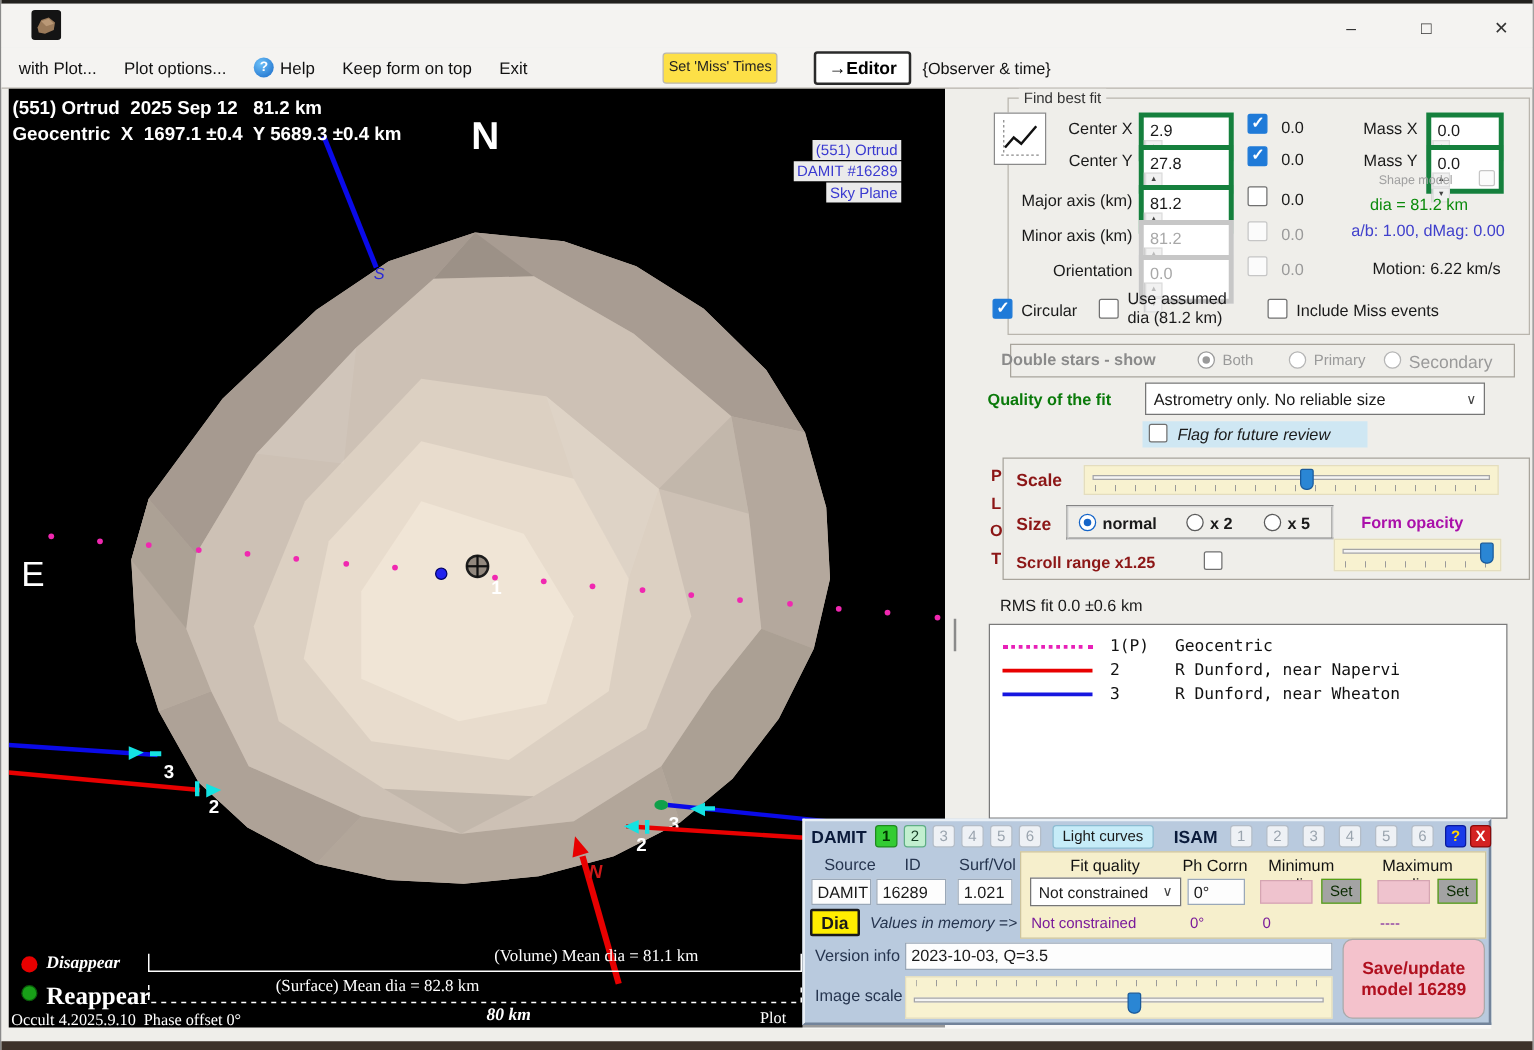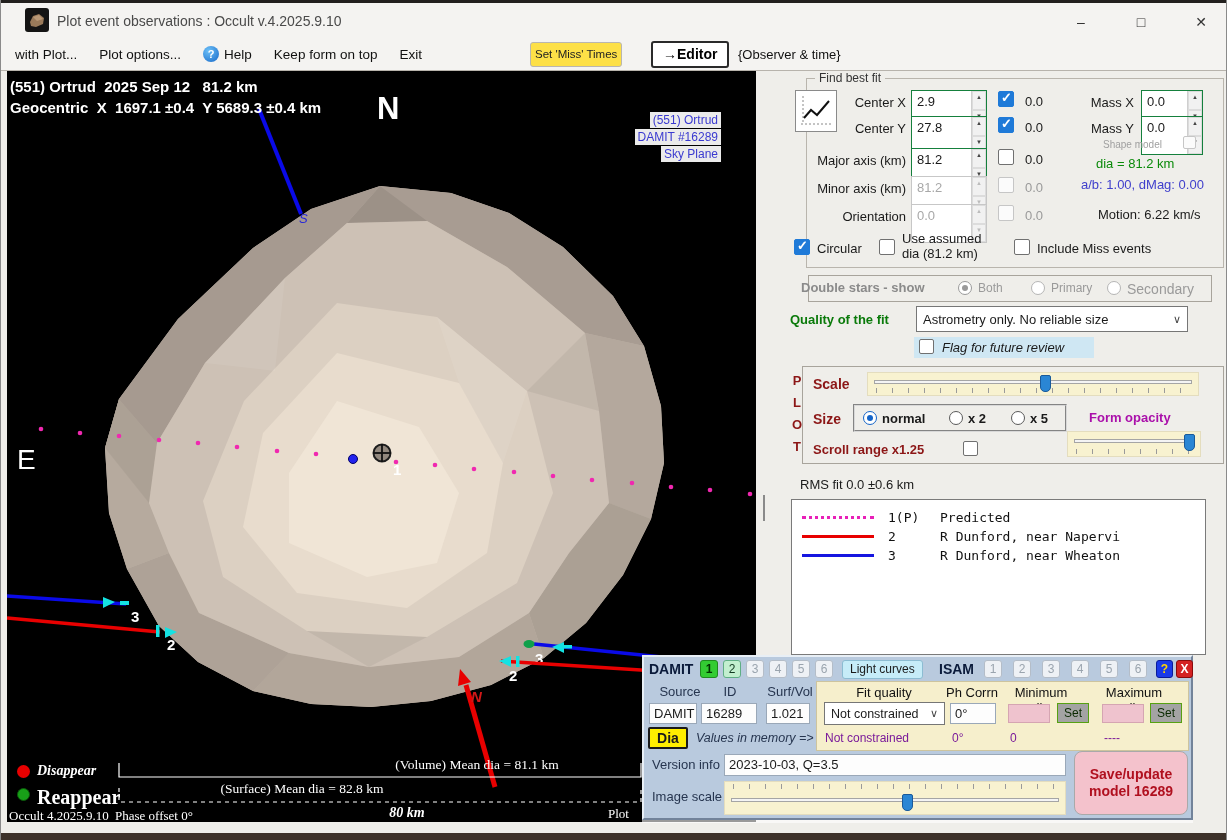--- a/index.html
+++ b/index.html
@@ -28,21 +28,21 @@
   .ptitle{position:absolute;left:3px;color:#fff;font-weight:bold;font-size:15px;white-space:pre;}
   #infobox{position:absolute;left:614px;top:41px;width:100px;display:flex;flex-direction:column;align-items:flex-end;gap:1px;}
   #infobox span{background:#ebebeb;color:#3a3ad0;font-size:12px;padding:0 3px;line-height:16px;}
   .serif{font-family:"Liberation Serif",serif;color:#fff;}
   .dot{position:absolute;width:13px;height:13px;border-radius:50%;}
   
   .grp{position:absolute;border:1px solid #b9b5ad;margin-left:18px;}
   .grp-title{position:absolute;top:-8px;left:8px;background:#efeeea;padding:0 4px;font-size:12px;color:#333;}
   .lbl{position:absolute;font-size:13px;color:#1a1a1a;white-space:nowrap;}
   .rlbl{text-align:right;}
-  .spin{position:absolute;height:39px;background:#fff;border:1px solid #15803d;display:flex;font-size:13px;}
+  .spin{position:absolute;height:39px;background:#fff;border:4px solid #15803d;display:flex;font-size:13px;flex-direction:column;}
   .spin .v{flex:1;padding:3px 0 0 5px;}
   .spin .arr{width:15px;display:flex;flex-direction:column;border-left:1px solid #cfcfcf;}
   .spin .arr span{flex:1;font-size:6px;line-height:10px;text-align:center;color:#444;background:#f1f1f1;border:1px solid #dcdcdc;}
   .spin.dis{border-color:#c7c7c7;}
   .spin.dis .v{color:#a8a8a8;}
   .spin.dis .arr span{color:#bbb;}
   .cb{position:absolute;width:16px;height:16px;border:1px solid #707070;background:#fff;border-radius:2px;}
   .cb.on{background:#1f7ad8;border-color:#1f7ad8;}
   .cb.on::after{content:"✓";position:absolute;left:2px;top:-2px;color:#fff;font-size:13px;font-weight:bold;}
   .cb.dis{border-color:#c6c6c6;background:#fbfbfb;}
@@ -98,21 +98,20 @@
 
 <div id="app">
   <div class="abs" id="topedge"></div>
 
   <div class="abs" id="titlebar">
     <svg class="abs" style="left:24px;top:5px" width="24" height="24">
       <rect x="0" y="0" width="24" height="24" rx="3" fill="#141414"></rect>
       <polygon points="5,14 8,8 14,6 19,10 18,16 11,19 6,18" fill="#9a7a5a"></polygon>
       <polygon points="8,9 14,7 18,11 12,13" fill="#b99876"></polygon>
     </svg>
-    <div class="abs" id="title-text">Plot event observations : Occult v.4.2025.9.10</div>
     <div class="abs winctl" style="left:1060px">–</div>
     <div class="abs winctl" style="left:1120px">□</div>
     <div class="abs winctl" style="left:1180px">✕</div>
   </div>
 
   <div class="abs" id="menubar">
     <div class="menu-row">
       <span>with Plot...</span>
       <span>Plot options...</span>
       <span class="helpwrap">
@@ -383,21 +382,21 @@
     <div class="thumb" style="left:88%"></div>
   </div>
   <div class="lbl darkred" style="left:812px;top:442px">Scroll range x1.25</div>
   <span class="cb" style="left:962px;top:441px;width:15px;height:15px"></span>
 
   <div class="lbl" style="left:799px;top:477px">RMS fit 0.0 ±0.6 km</div>
   <div id="legendbox">
     <div class="lrow">
       <span class="lsw sw-dot"></span>
       <span class="lnum">1(P)</span>
-      <span>Predicted</span>
+      <span>Geocentric</span>
     </div>
     <div class="lrow">
       <span class="lsw sw-red"></span>
       <span class="lnum">2</span>
       <span>R Dunford, near Napervi</span>
     </div>
     <div class="lrow">
       <span class="lsw sw-blue"></span>
       <span class="lnum">3</span>
       <span>R Dunford, near Wheaton</span>

